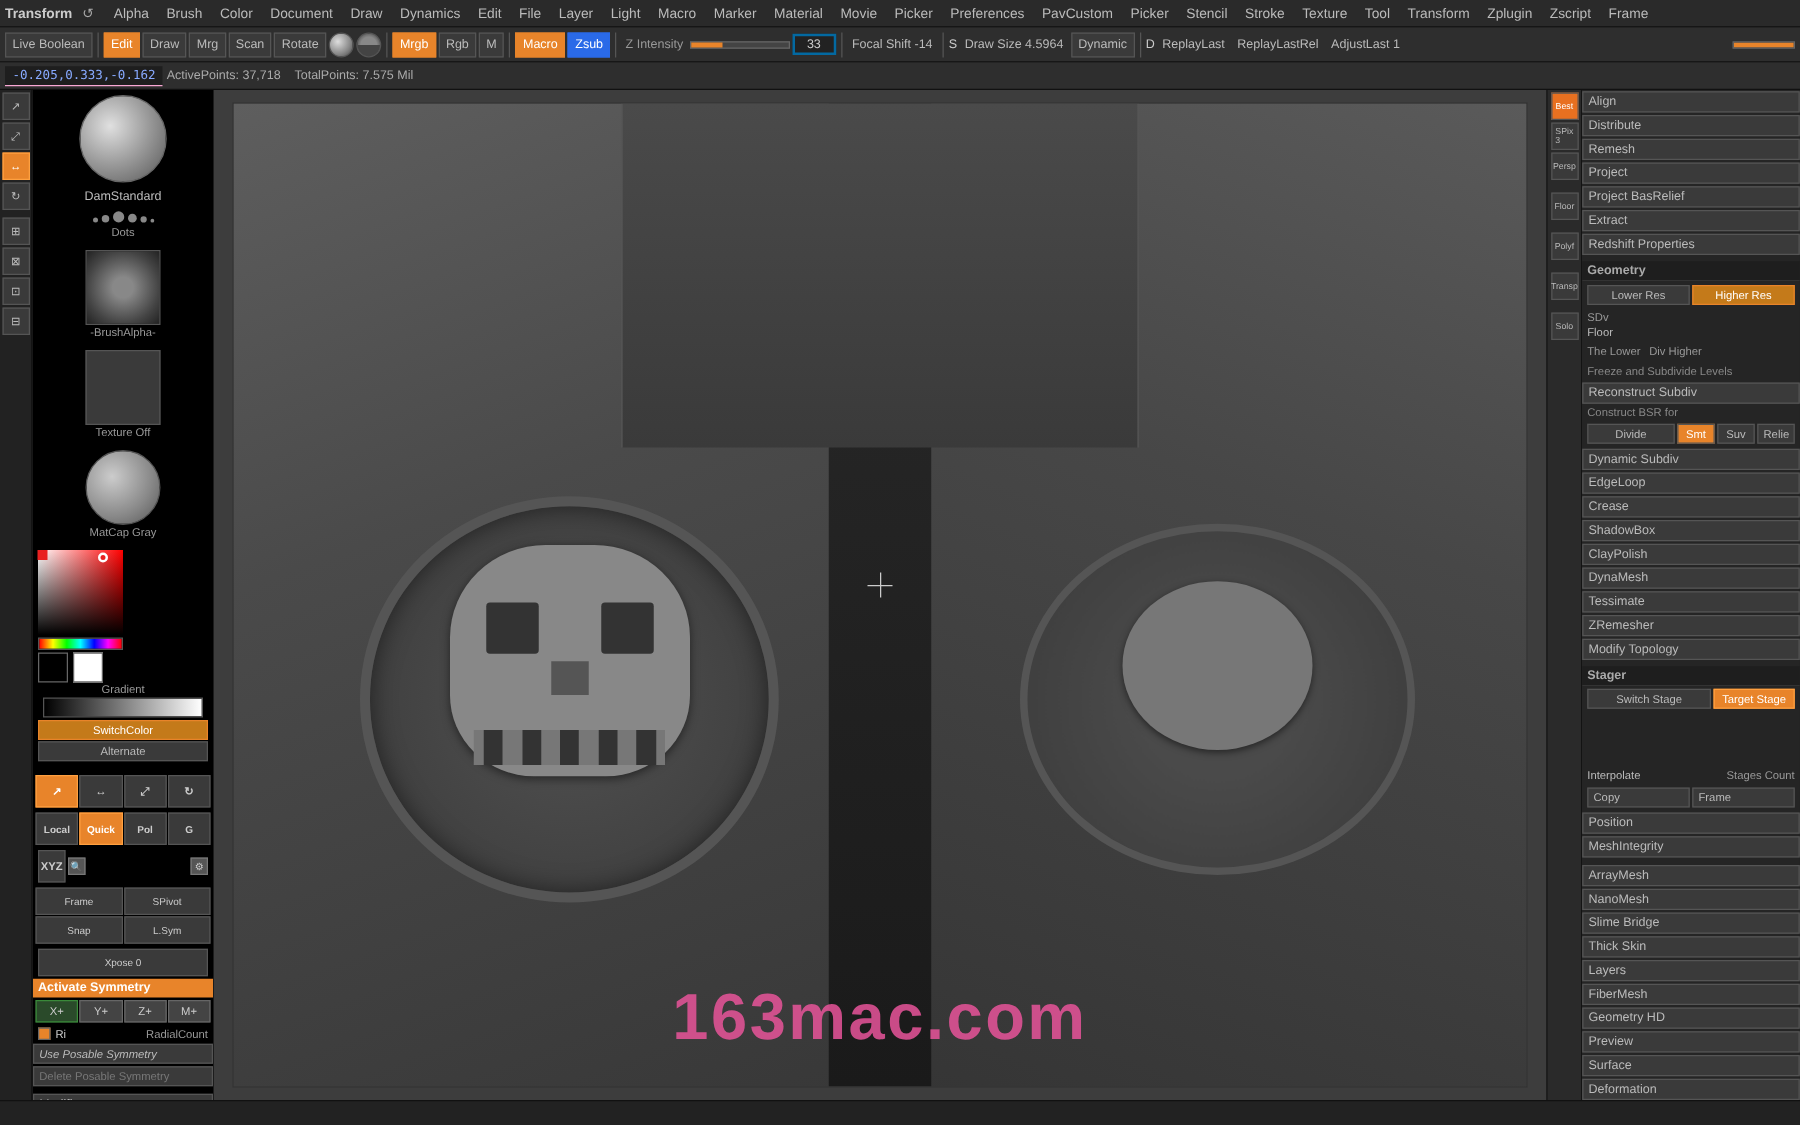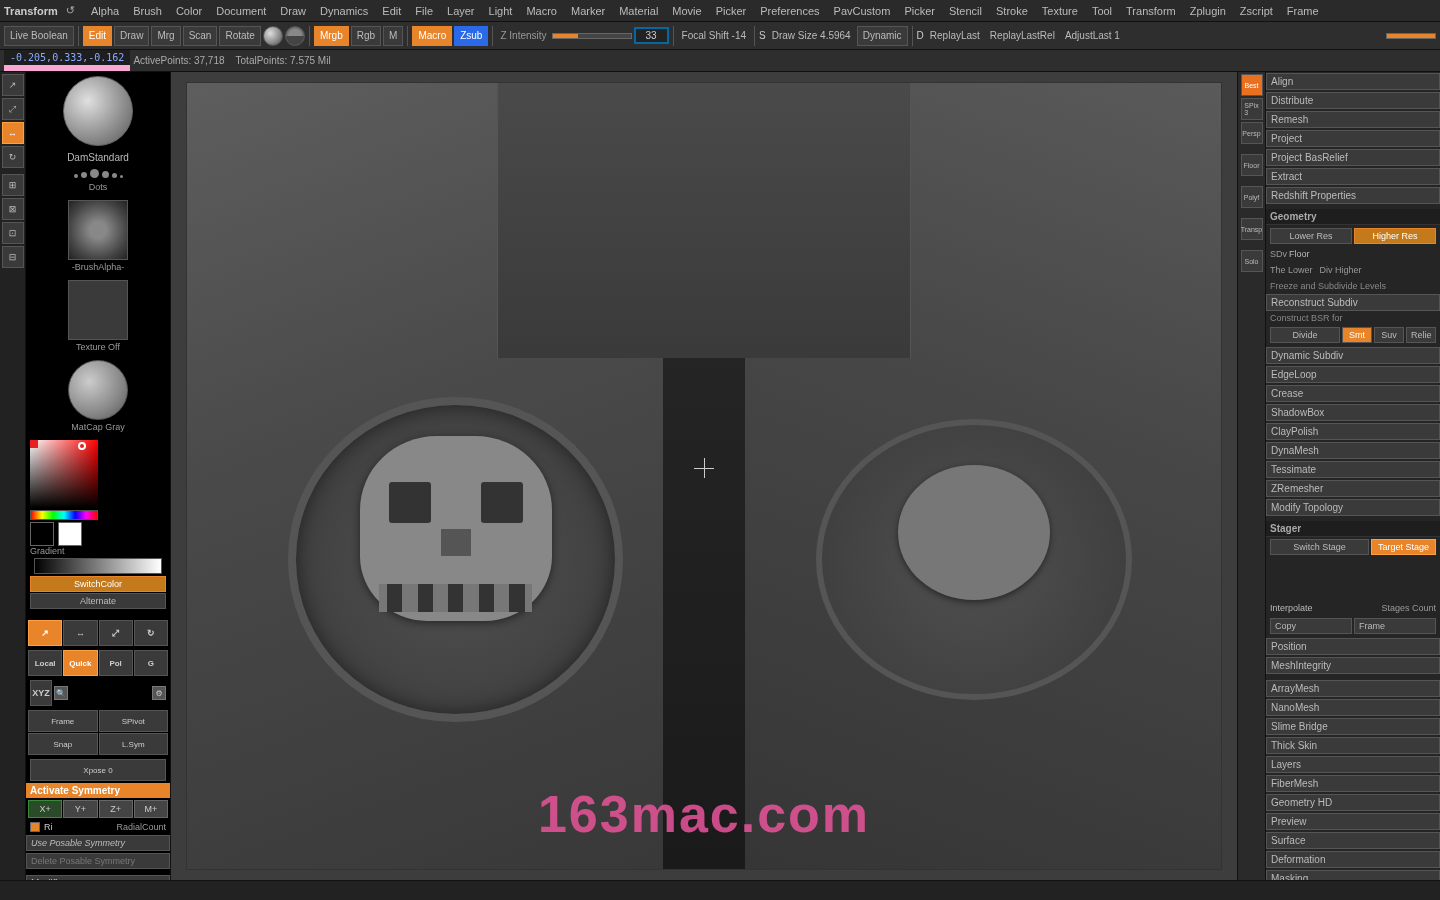--- a/index.html
+++ b/index.html
@@ -312,21 +312,21 @@
       cursor: pointer;
     }
     .stage-btn.orange { background: #e8842a; color: #fff; border-color: #ffa040; }
 
     
     .coord-display {
       background: #1e1e1e;
       color: #8af;
       font-size: 10px;
       padding: 2px 6px;
-      border-bottom: 6px solid #f9a8d4;
+      border-bottom: 1px solid #f9a8d4;
       font-family: monospace;
     }
 
     
     #right-icons {
       width: 28px;
       background: #2a2a2a;
       display: flex;
       flex-direction: column;
       border-left: 1px solid #111;
@@ -551,21 +551,21 @@
         <div style="position:absolute;top:0;left:0;right:0;bottom:0;background:linear-gradient(to right, #fff 0%, #f00 100%);"></div>
         <div style="position:absolute;top:0;left:0;right:0;bottom:0;background:linear-gradient(to bottom, transparent 0%, #000 100%);"></div>
         <div class="color-indicator"></div>
       </div>
 
       <div style="width:68px;height:10px;margin-top:2px;background:linear-gradient(to right, #f00, #ff0, #0f0, #0ff, #00f, #f0f, #f00);border:1px solid #555;cursor:pointer;"></div>
       <div class="color-row">
         <div class="color-swatch"></div>
         <div class="color-swatch-white"></div>
       </div>
-      <span style="font-size:9px;color:#999;display:block;text-align:left;">Gradient</span>
+      <span style="font-size:9px;color:#999;display:block;text-align:center;">Gradient</span>
       <div class="gradient-bar"></div>
       <button class="panel-btn orange" style="font-size:9px;text-align:center;margin-top:2px;">SwitchColor</button>
       <button class="panel-btn" style="font-size:9px;text-align:center;">Alternate</button>
     </div>
 
     <div class="divider"></div>
 
     <div class="tool-grid">
       <div class="tool-btn active">↗</div>
       <div class="tool-btn">↔</div>
@@ -687,21 +687,21 @@
     <button class="panel-btn">Project BasRelief</button>
     <button class="panel-btn">Extract</button>
     <button class="panel-btn">Redshift Properties</button>
     <div class="divider"></div>
 
     <div class="panel-header">Geometry</div>
     <div style="display:flex;gap:2px;padding:2px 4px;align-items:center;">
       <button class="panel-btn" style="flex:1;font-size:9px;text-align:center;">Lower Res</button>
       <button class="panel-btn orange" style="flex:1;font-size:9px;text-align:center;">Higher Res</button>
     </div>
-    <div style="display:flex;gap:2px;padding:2px 4px;align-items:flex-start;">
+    <div style="display:flex;gap:2px;padding:2px 4px;align-items:flex-start;flex-direction:column;">
       <span style="font-size:9px;color:#999;">SDv</span>
       <span style="font-size:9px;color:#bbb;flex:1;">Floor</span>
     </div>
     <div style="padding:2px 4px;">
       <span style="font-size:9px;color:#999;">The Lower</span>
       <span style="font-size:9px;color:#999;margin-left:4px;">Div Higher</span>
     </div>
     <div style="padding:2px 4px;">
       <span style="font-size:9px;color:#888;">Freeze and Subdivide Levels</span>
     </div>

